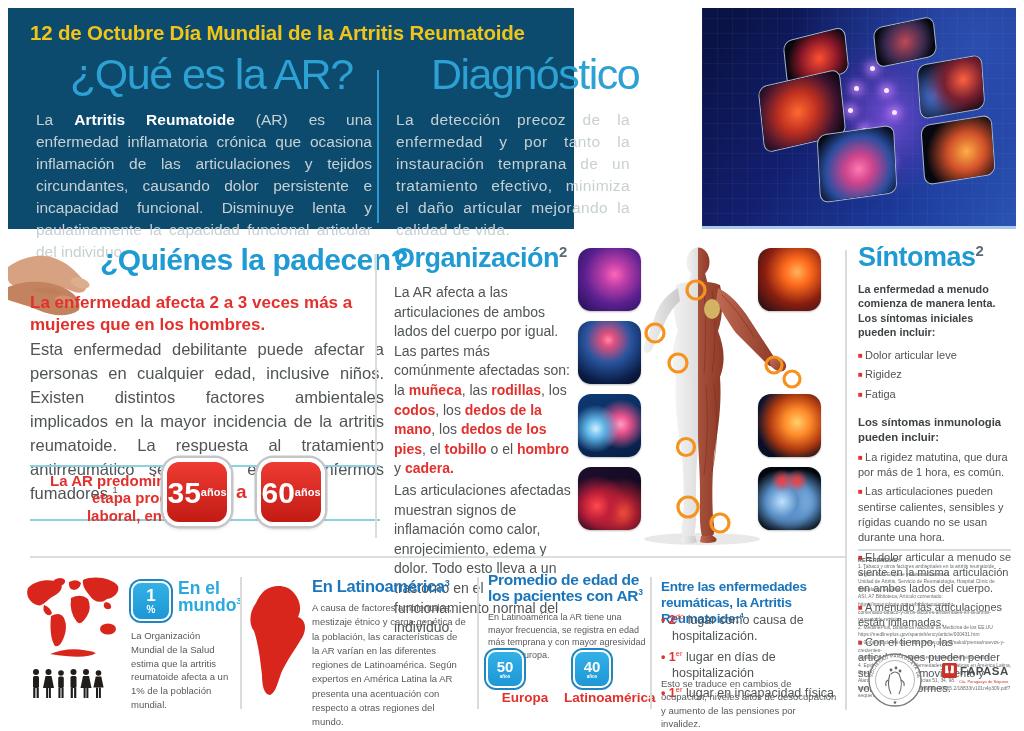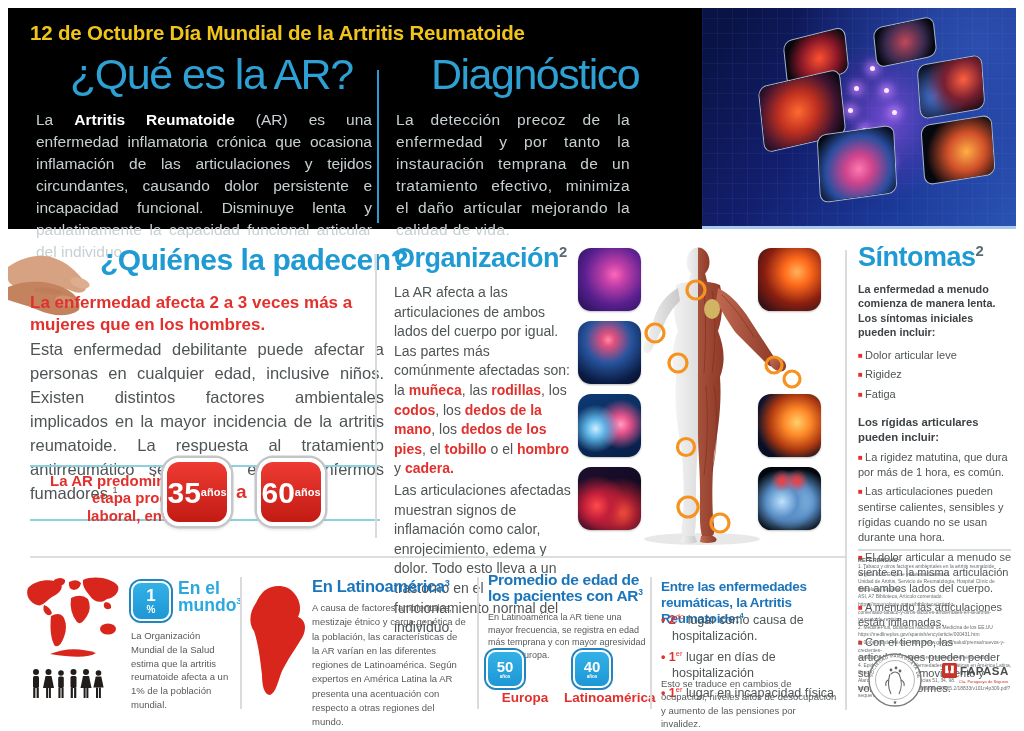--- a/index.html
+++ b/index.html
@@ -1,20 +1,20 @@
 <!DOCTYPE html>
 <html><head>
 <meta charset="utf-8">
 <style>
   * { margin:0; padding:0; box-sizing:border-box; }
   html,body { width:1024px; height:731px; background:#fff; font-family:"Liberation Sans", sans-serif; }
   .poster { position:relative; width:1024px; height:731px; background:#fff; overflow:hidden; }
 
   
-  .hdr-left { position:absolute; left:8px; top:8px; width:694px; height:221px; background:#000000; }
+  .hdr-left { position:absolute; left:8px; top:8px; width:566px; height:221px; background:#0c4a6e; }
   .banner { position:absolute; left:22px; top:13px; font-size:20.5px; font-weight:700; color:#f0c419; letter-spacing:-0.2px; }
   .h-big { position:absolute; font-size:43px; font-weight:400; color:#2da0d4; letter-spacing:-1.5px;margin-left:36px; }
   .h-que { left:26px; top:42px; }
   .h-diag { left:387px; top:42px; }
   .hdr-p { position:absolute; font-size:15.5px; color:#c7d0d2; line-height:1.42; text-align:justify; }
   .p-que { left:28px; top:101px; width:336px; }
   .p-diag { left:388px; top:101px; width:234px; letter-spacing:0.4px; }
   .wb { color:#ffffff; font-weight:700; }
   .hdr-vline { position:absolute; left:369px; top:62px; width:2px; height:153px; background:#2a9cd1; }
 
@@ -270,21 +270,21 @@
 
   <div class="vdiv" style="left:845px;top:250px;height:460px"></div>
   <div class="sin-col">
     <h2 class="h-sec h-inline"><span>Síntomas</span><sup class="sup" style="color:#5a6b73">2</sup></h2>
     <p class="sin-intro">La enfermedad a menudo comienza de manera lenta. Los síntomas iniciales pueden incluir:</p>
     <ul class="sq-list">
         <li>Dolor articular leve</li>
         <li>Rigidez</li>
         <li>Fatiga</li>
       </ul>
-    <p class="sin-art-title">Los rígidas articulares pueden incluir:</p>
+    <p class="sin-art-title">Los síntomas inmunologia pueden incluir:</p>
     <ul class="sq-list" style="margin-top:5px">
         <li>La rigidez matutina, que dura por más de 1 hora, es común.</li>
         <li>Las articulaciones pueden sentirse calientes, sensibles y rígidas cuando no se usan durante una hora.</li>
         <li>El dolor articular a menudo se siente en la misma articulación en ambos lados del cuerpo.</li>
         <li>A menudo las articulaciones están inflamadas.</li>
         <li>Con el tiempo, las articulaciones pueden perder su rango de movimiento y volverse deformes.</li>
       </ul>
   </div>
   <div class="refs-divider"></div>
   <div class="refs">

